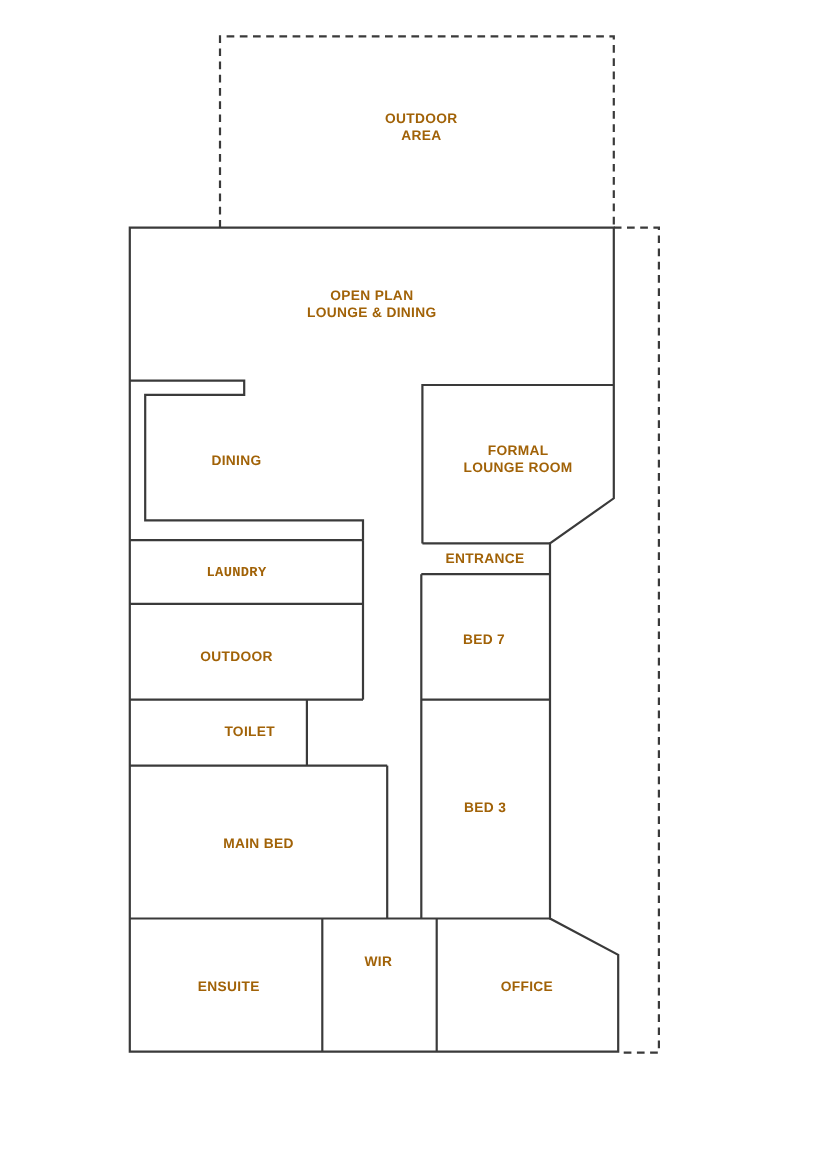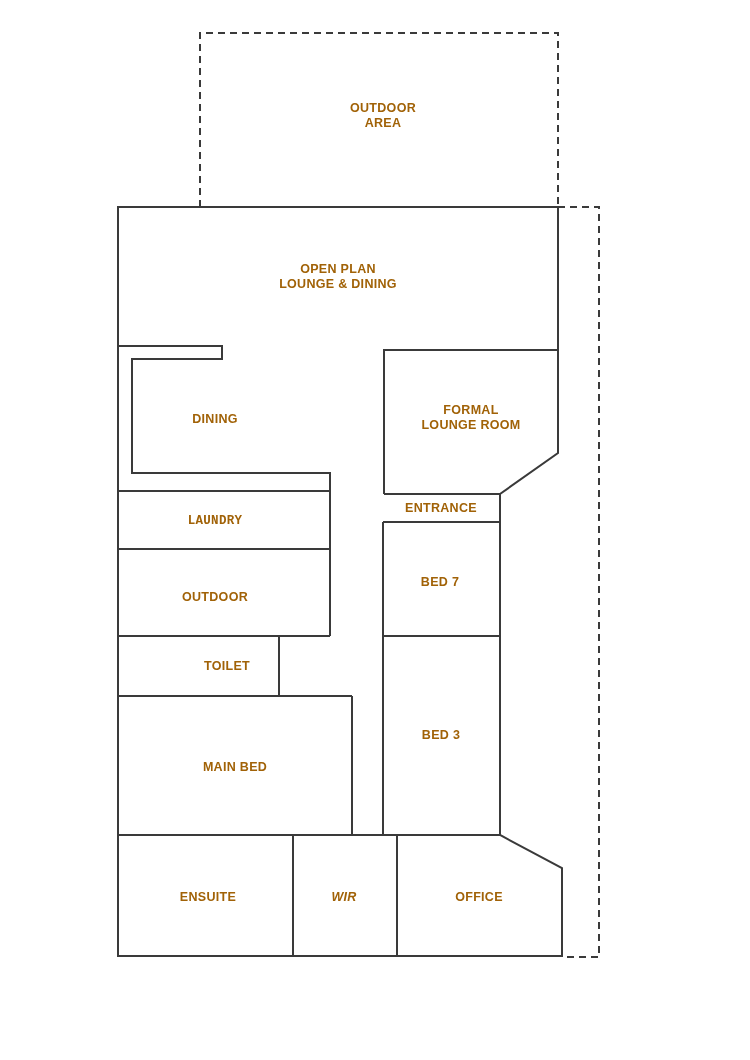--- a/index.html
+++ b/index.html
@@ -74,16 +74,16 @@
   <div class="room-label" style="left:471px; top:418px;">FORMAL
 LOUNGE ROOM</div>
   <div class="room-label" style="left:441px; top:508px;">ENTRANCE</div>
   <div class="room-label" style="left:215px; top:521px;font-family:Liberation Mono, monospace;">LAUNDRY</div>
   <div class="room-label" style="left:440px; top:582px;">BED 7</div>
   <div class="room-label" style="left:215px; top:597px;">OUTDOOR</div>
   <div class="room-label" style="left:199px; top:666px;margin-left:28px;">TOILET</div>
   <div class="room-label" style="left:441px; top:735px;">BED 3</div>
   <div class="room-label" style="left:235px; top:767px;">MAIN BED</div>
   <div class="room-label" style="left:208px; top:897px;">ENSUITE</div>
-  <div class="room-label" style="left:344px; top:897px;font-style:italic;">WIR</div>
+  <div class="room-label" style="left:344px; top:875px;">WIR</div>
   <div class="room-label" style="left:479px; top:897px;">OFFICE</div>
 
 </div>
 
 </body></html>

